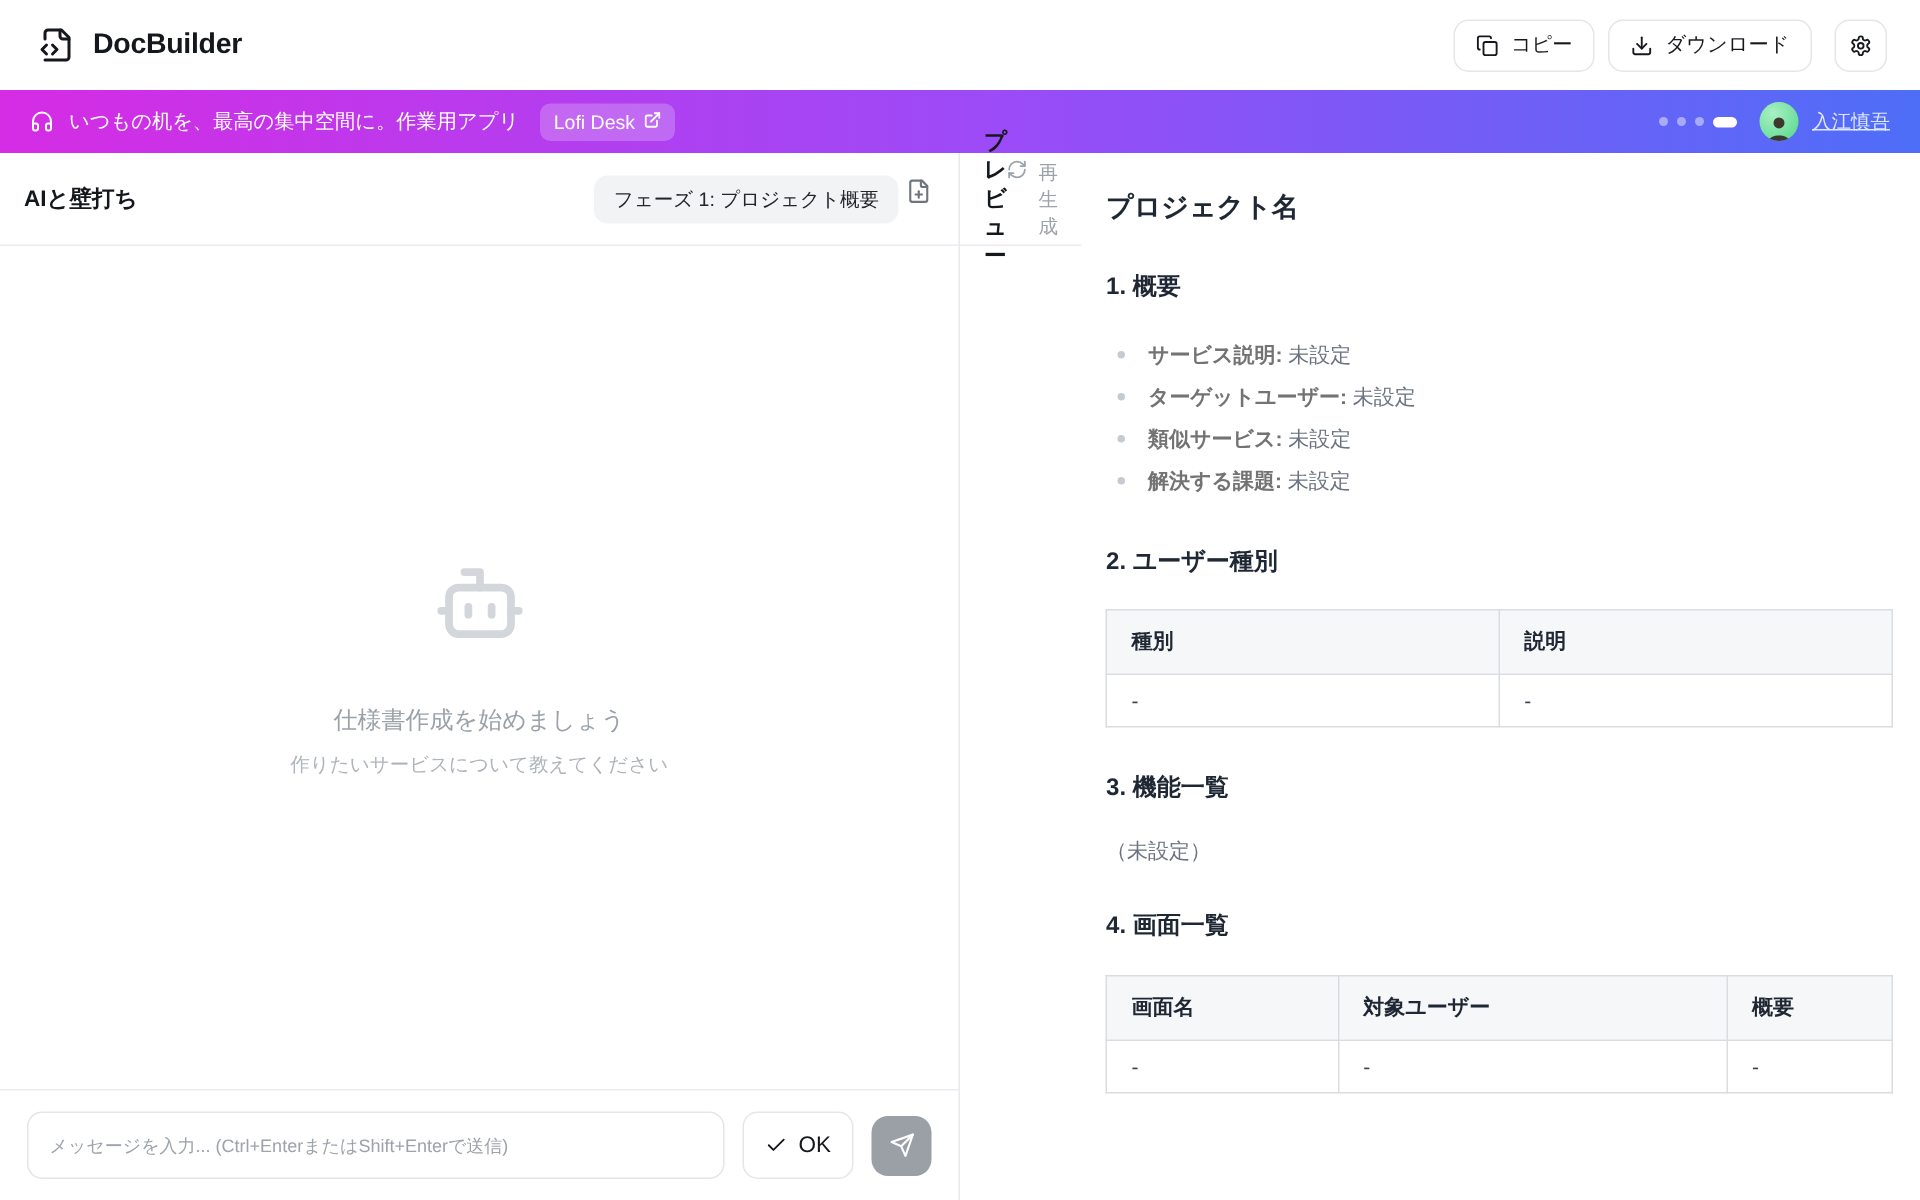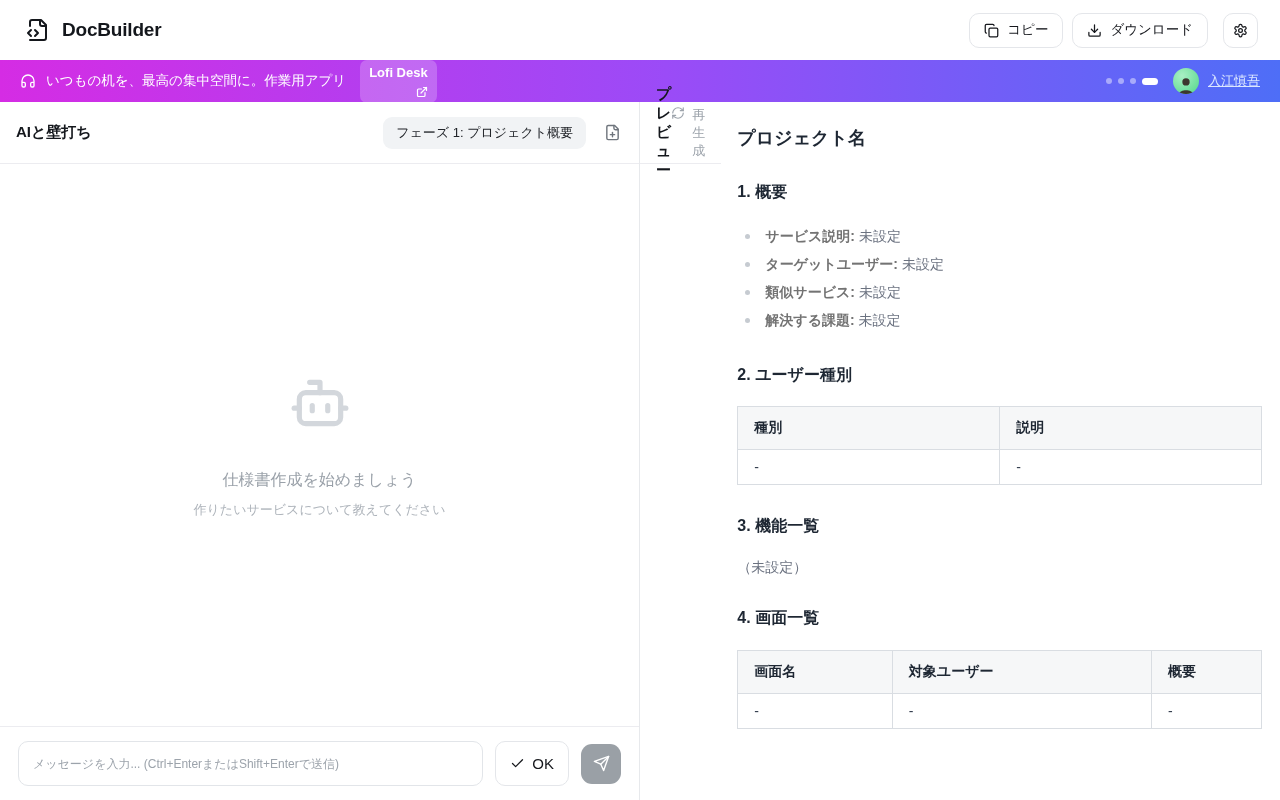--- a/index.html
+++ b/index.html
@@ -39,26 +39,25 @@
     background: linear-gradient(90deg,
       var(--banner-gradient-start, #d52ce4) 0%,
       var(--banner-gradient-mid, #9b4bf7) 52%,
       var(--banner-gradient-end, #4e6ef7) 100%);
     color: #fff;
   }
   .banner-left { display: flex; align-items: center; gap: 10px; }
   .banner-left svg { width: 16px; height: 16px; stroke: #fff; }
   .banner-message { font-size: 13.5px; font-weight: 500; }
   .banner-badge {
-    display: inline-flex; align-items: flex-end; gap: 6px;
+    display: inline-flex; align-items: flex-start; gap: 6px;
     margin-left: 4px; padding: 5px 9px;
     background: rgba(255,255,255,0.22); border-radius: 7px;
-    font-size: 13px; font-weight: 700; color: #fff; cursor: pointer;
+    font-size: 13px; font-weight: 400; color: #fff; cursor: pointer;
     text-decoration: none;
-    flex-direction: column;
   }
   .banner-badge svg { width: 12px; height: 12px; stroke: #fff; }
   .banner-right { display: flex; align-items: center; gap: 9px; }
   .pager { display: flex; align-items: center; gap: 6px; margin-right: 6px; }
   .pager-dot { width: 6px; height: 6px; border-radius: 50%; background: rgba(255,255,255,0.45); cursor: pointer; }
   .pager-pill { width: 16px; height: 7px; border-radius: 4px; background: #ffffff; cursor: pointer; }
   .avatar {
     width: 26px; height: 26px; border-radius: 50%;
     background: radial-gradient(circle at 35% 30%, #a9f0c4, #52d689);
     overflow: hidden; display: flex; align-items: flex-end; justify-content: center;
@@ -70,21 +69,21 @@
   .main { flex: 1 1 auto; display: flex; min-height: 0; }
   .chat-panel { width: 640px; flex: 0 0 640px; border-right: 1px solid #e7e9ec; display: flex; flex-direction: column; }
   .preview-panel { flex: 1 1 auto; display: flex; flex-direction: row; min-width: 0; }
 
   .panel-header {
     height: 62px; flex: 0 0 62px;
     display: flex; align-items: center; justify-content: space-between;
     padding: 0 16px; border-bottom: 1px solid #ececf0;
   }
   .panel-title { font-size: 15px; font-weight: 700; color: #14171c; }
-  .chat-header-right { display: flex; align-items: center; gap: 16px; }
+  .chat-header-right { display: flex; align-items: flex-start; gap: 3px; }
   .phase-badge {
     padding: 7px 13px; background: #f1f3f5; border-radius: 9px;
     font-size: 13px; color: #22252a;
   }
   .file-plus-btn { background: none; border: none; cursor: pointer; display: flex; padding: 2px; }
   .file-plus-btn svg { width: 17px; height: 17px; stroke: #6f757d; }
 
   
   .chat-body {
     flex: 1 1 auto; display: flex; flex-direction: column;

